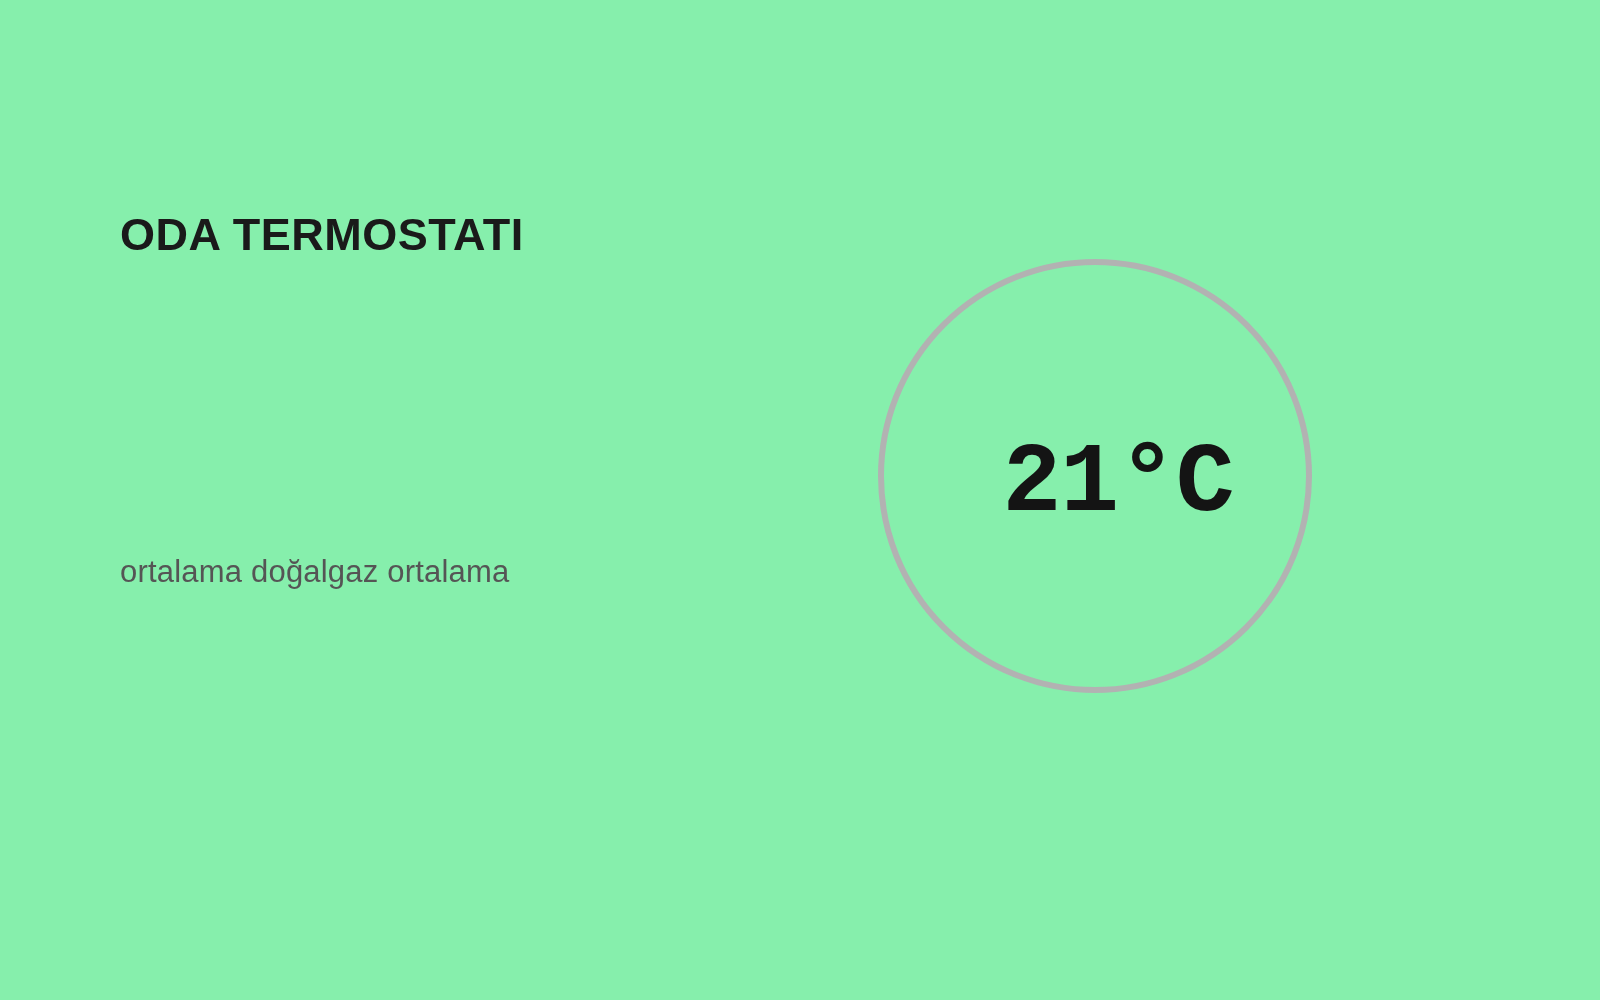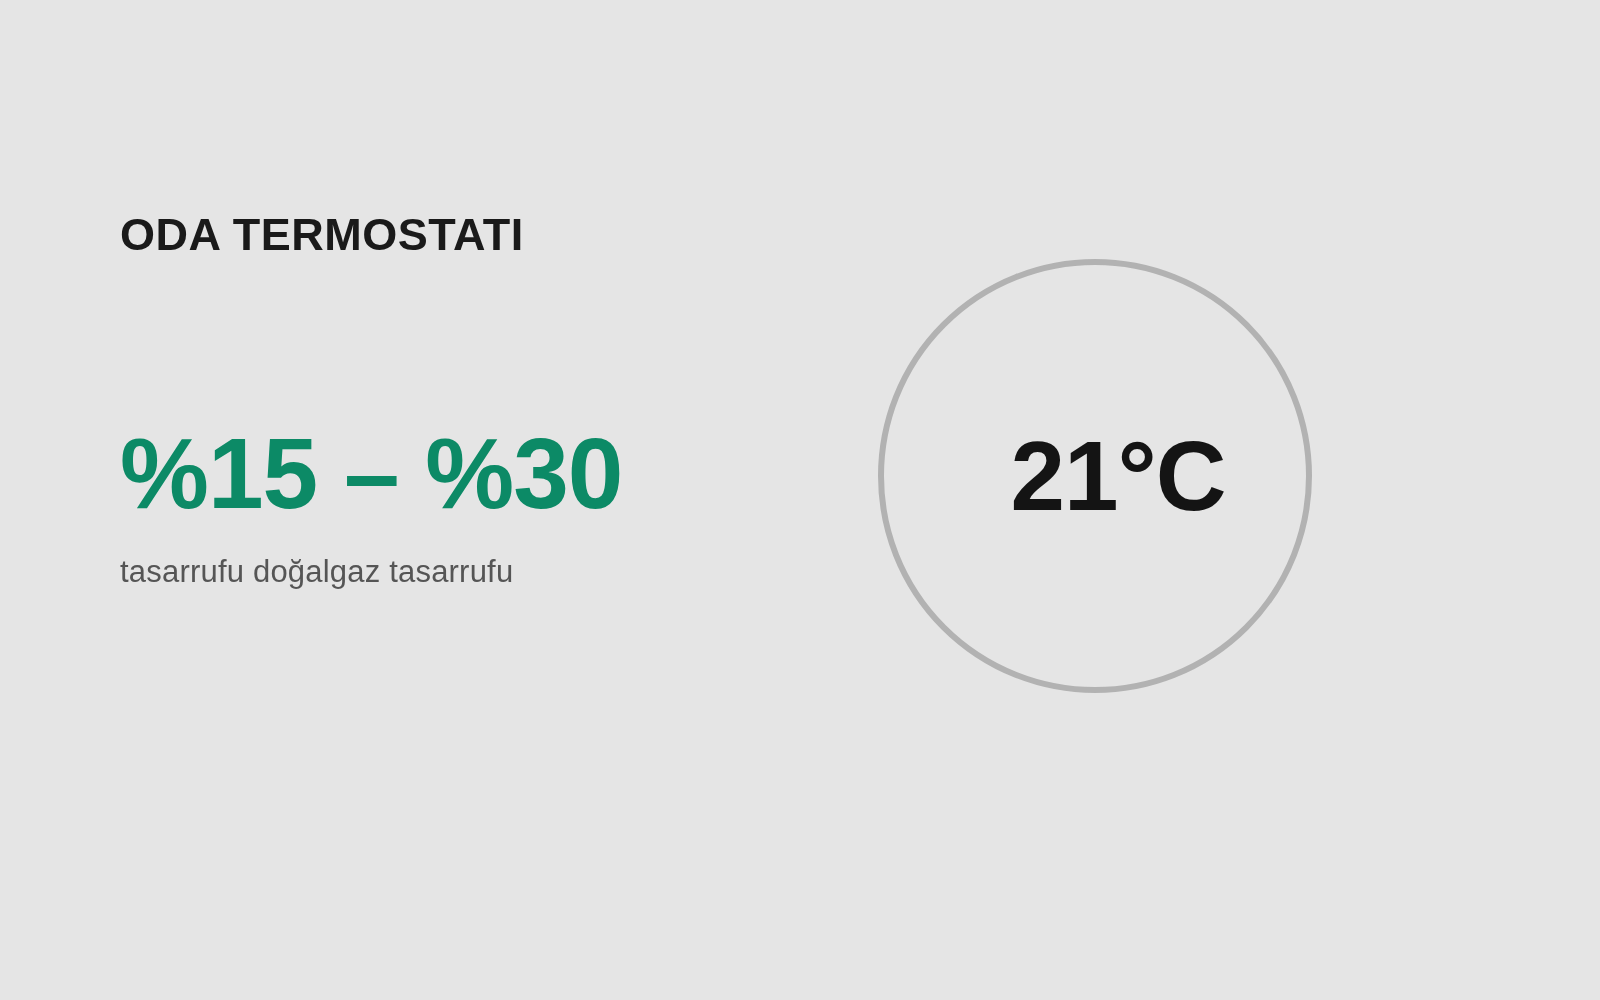--- a/index.html
+++ b/index.html
@@ -13,21 +13,21 @@
     height: 1000px;
     overflow: hidden;
     font-family: "Liberation Sans", sans-serif;
     background: #f8f8f8;
   }
 
   #infographic {
     position: relative;
     width: 1600px;
     height: 1000px;
-    background: #e5e5e5;
+    background: #86efac;
   }
 
   
 
   .text-block {
     position: absolute;
     left: 120px;
     top: 200px;
     width: 960px;
   }
@@ -91,51 +91,50 @@
     position: absolute;
     inset: 0;
     border: 6px solid #b2b2b2;
     border-radius: 50%;
     box-sizing: border-box;
   }
 
   .dial-temperature {
     position: absolute;
     left: 0;
-    top: 0;
+    top: 8px;
     width: 434px;
     height: 434px;
     display: flex;
     align-items: center;
     justify-content: center;
     padding-left: 46px;
     box-sizing: border-box;
     color: #141414;
-    font-family: Liberation Sans, sans-serif;
+    font-family: Liberation Mono, monospace;
     font-weight: 700;
     font-size: 98px;
     letter-spacing: -1px;
     line-height: 1;
     white-space: nowrap;
   }
 </style>
 </head>
 <body>
 
 <div id="infographic">
 
   <div class="text-block">
 
     <h1 class="headline">
       <span class="headline-line">ODA TERMOSTATI</span>
     </h1>
 
-    <div class="stat-value">%15 – %30</div>
 
-    <div class="stat-caption">tasarrufu doğalgaz tasarrufu</div>
+    <div class="stat-caption">ortalama doğalgaz ortalama</div>
 
   </div>
 
   <div class="dial">
     <div class="dial-ring"></div>
     <div class="dial-temperature">21°C</div>
   </div>
 
 </div>
 

